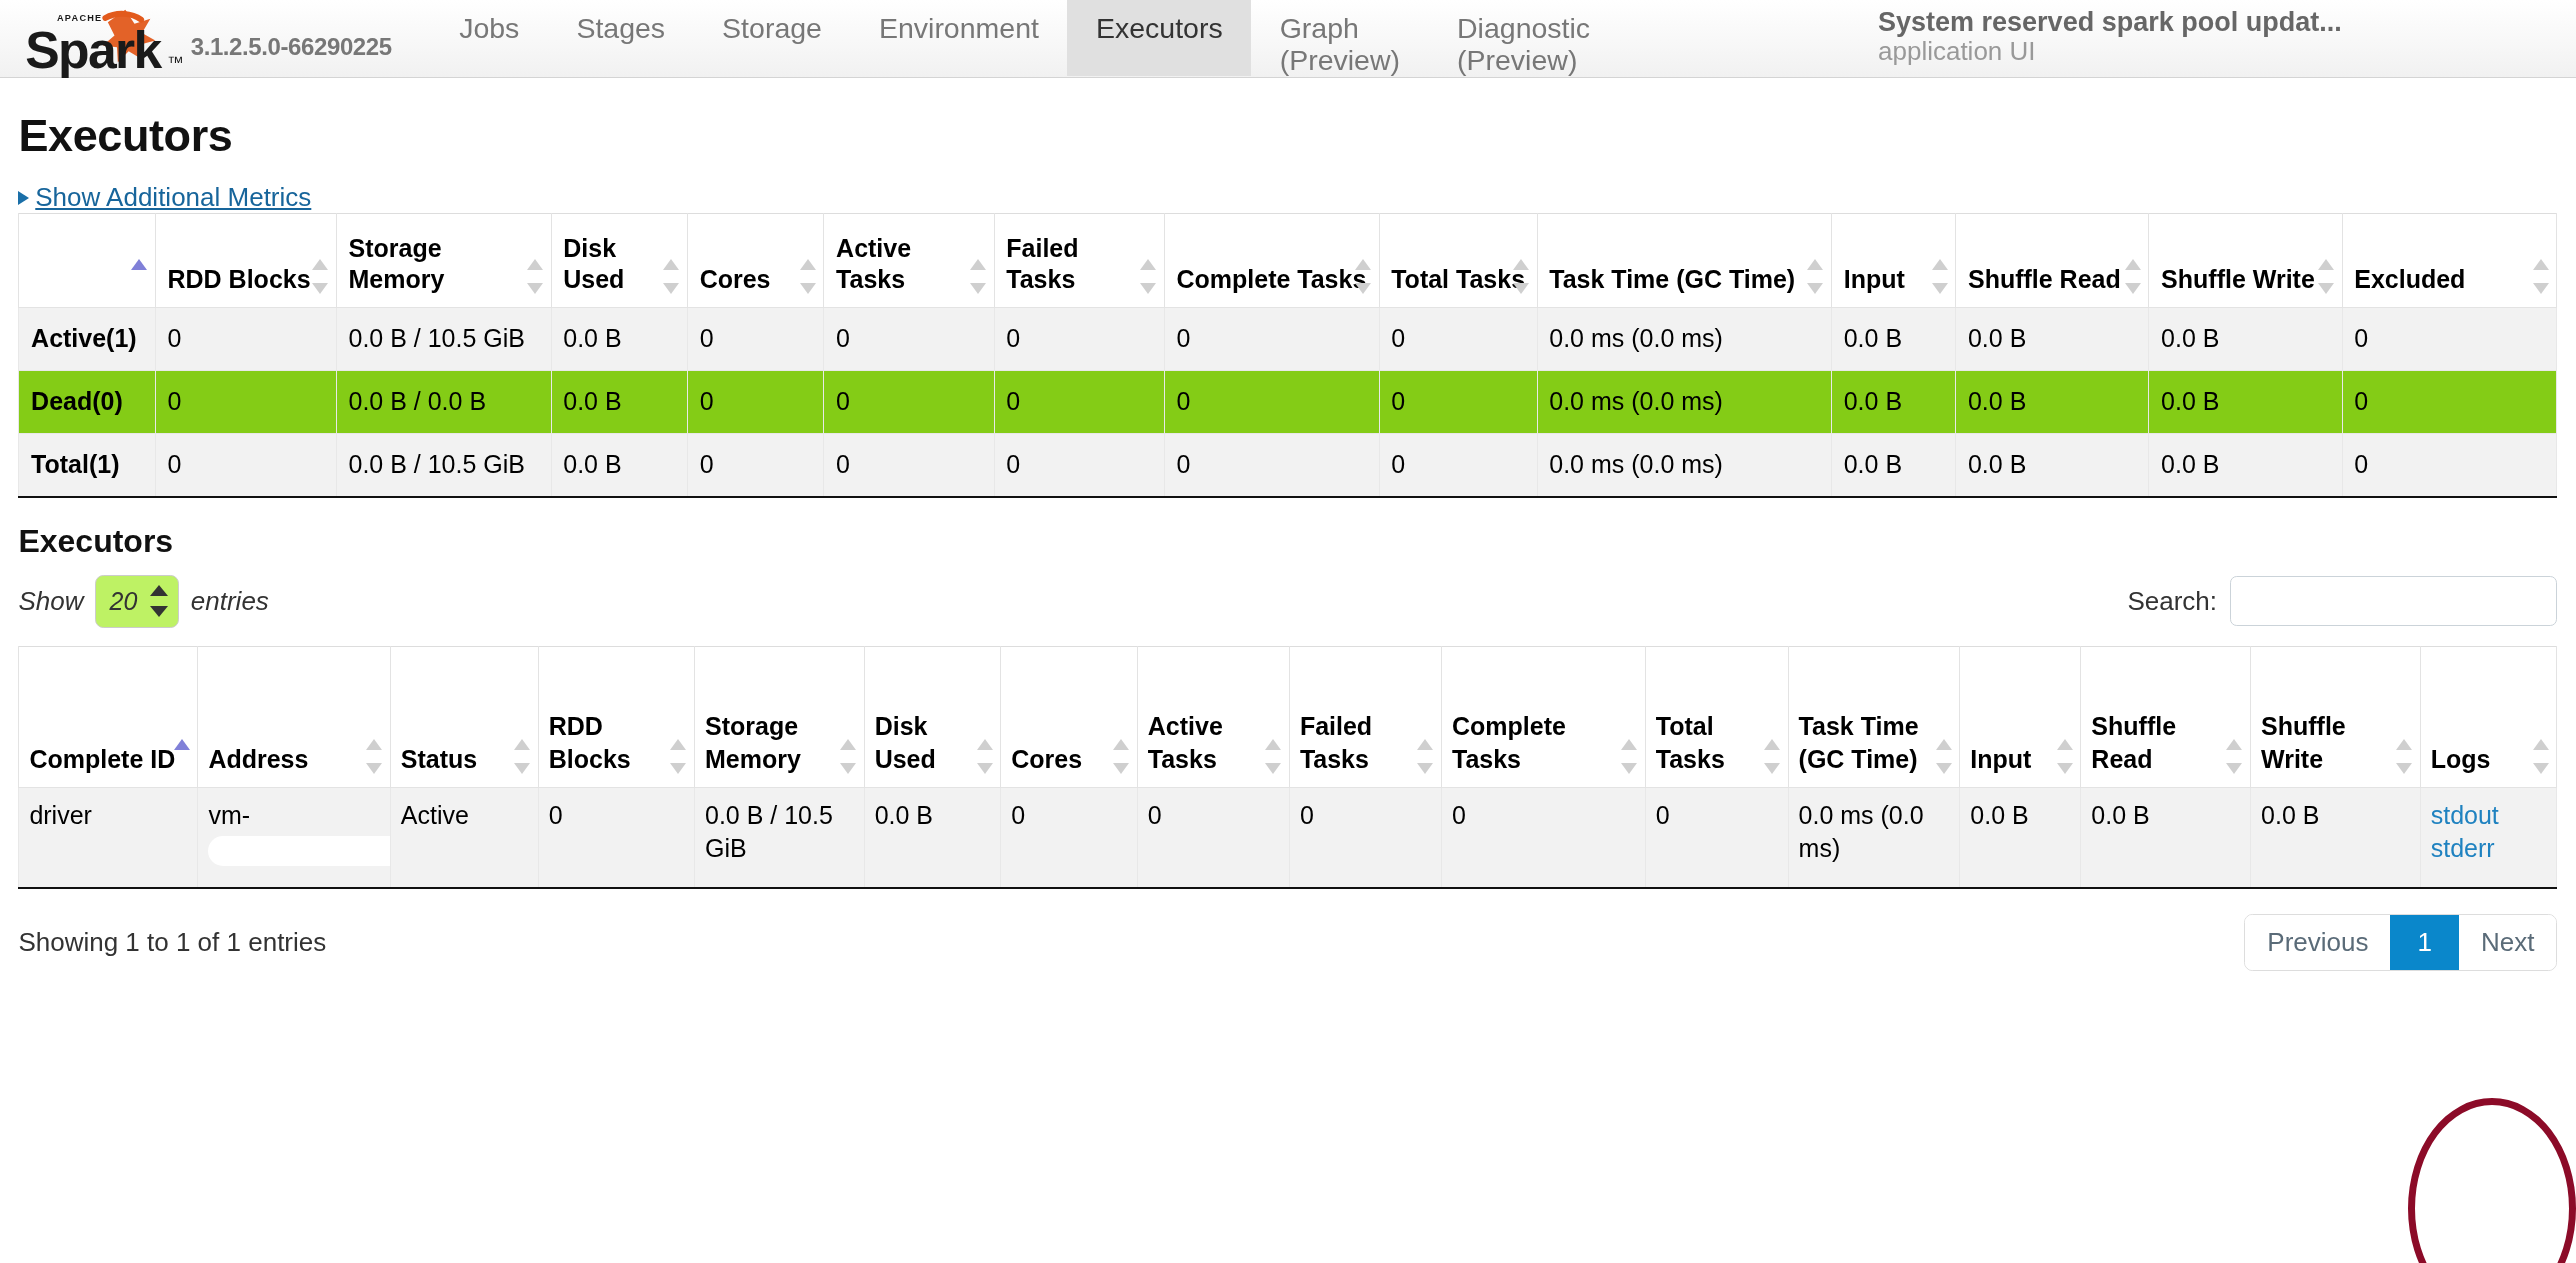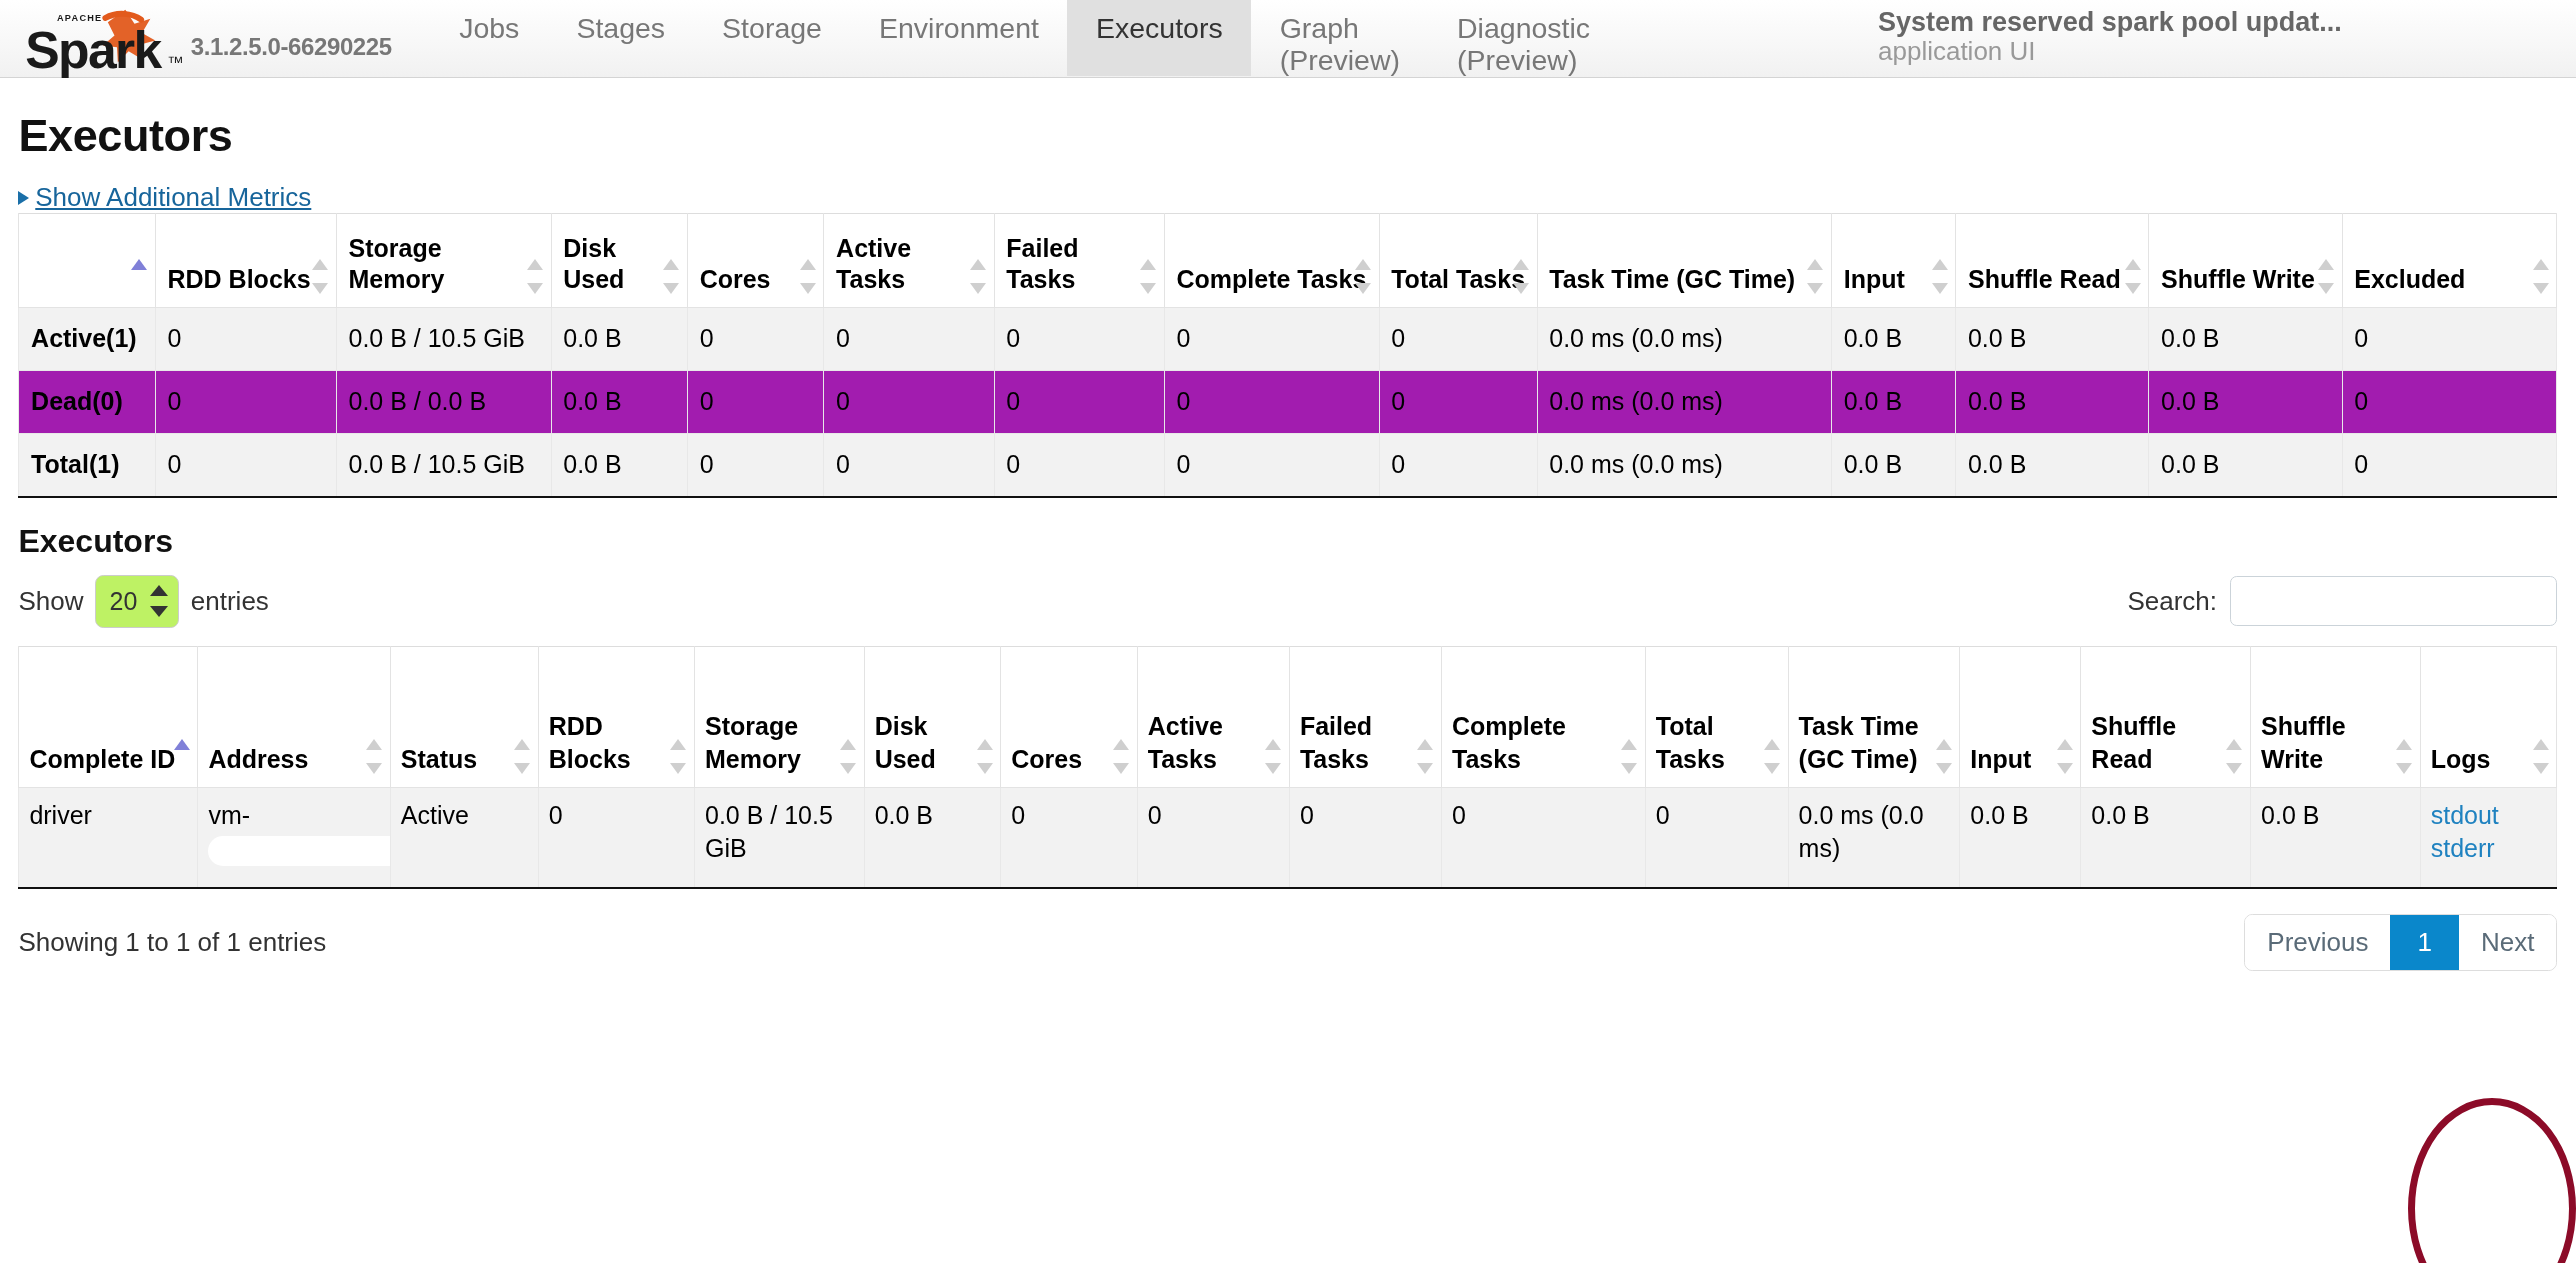--- a/index.html
+++ b/index.html
@@ -157,21 +157,21 @@
   }
   .summary-table td {
     border: 0.8px solid #e8e8e8;
     padding: 11px 11.7px;
     font-size: 25px;
     line-height: 1.25;
     vertical-align: middle;
     height: 63px;
   }
   .summary-table tbody tr.odd td { background: #f2f2f2; }
-  .summary-table tbody tr.even td { background: #a21caf; }
+  .summary-table tbody tr.even td { background: #84cc16; }
   .summary-table td.rowhead { font-weight: bold; }
 
   .exec-table {
     width: 2539px;
     border-top: 0.8px solid #dddddd;
     border-bottom: 2.5px solid #111111;
   }
   .exec-table th {
     background: #ffffff;
     border: 0.8px solid #e3e3e3;
@@ -228,20 +228,21 @@
     align-items: center;
     justify-content: space-between;
     width: 2539px;
     margin: 6.7px 0 18.4px 0;
   }
   .show-entries {
     display: flex;
     align-items: center;
     font-size: 26px;
     color: #333333;
+    font-style: italic;
   }
   .entries-select {
     position: relative;
     display: inline-flex;
     align-items: center;
     border: 1.7px solid #cccccc;
     border-radius: 8.4px;
     background: #bef264;
     height: 53px;
     width: 84px;

